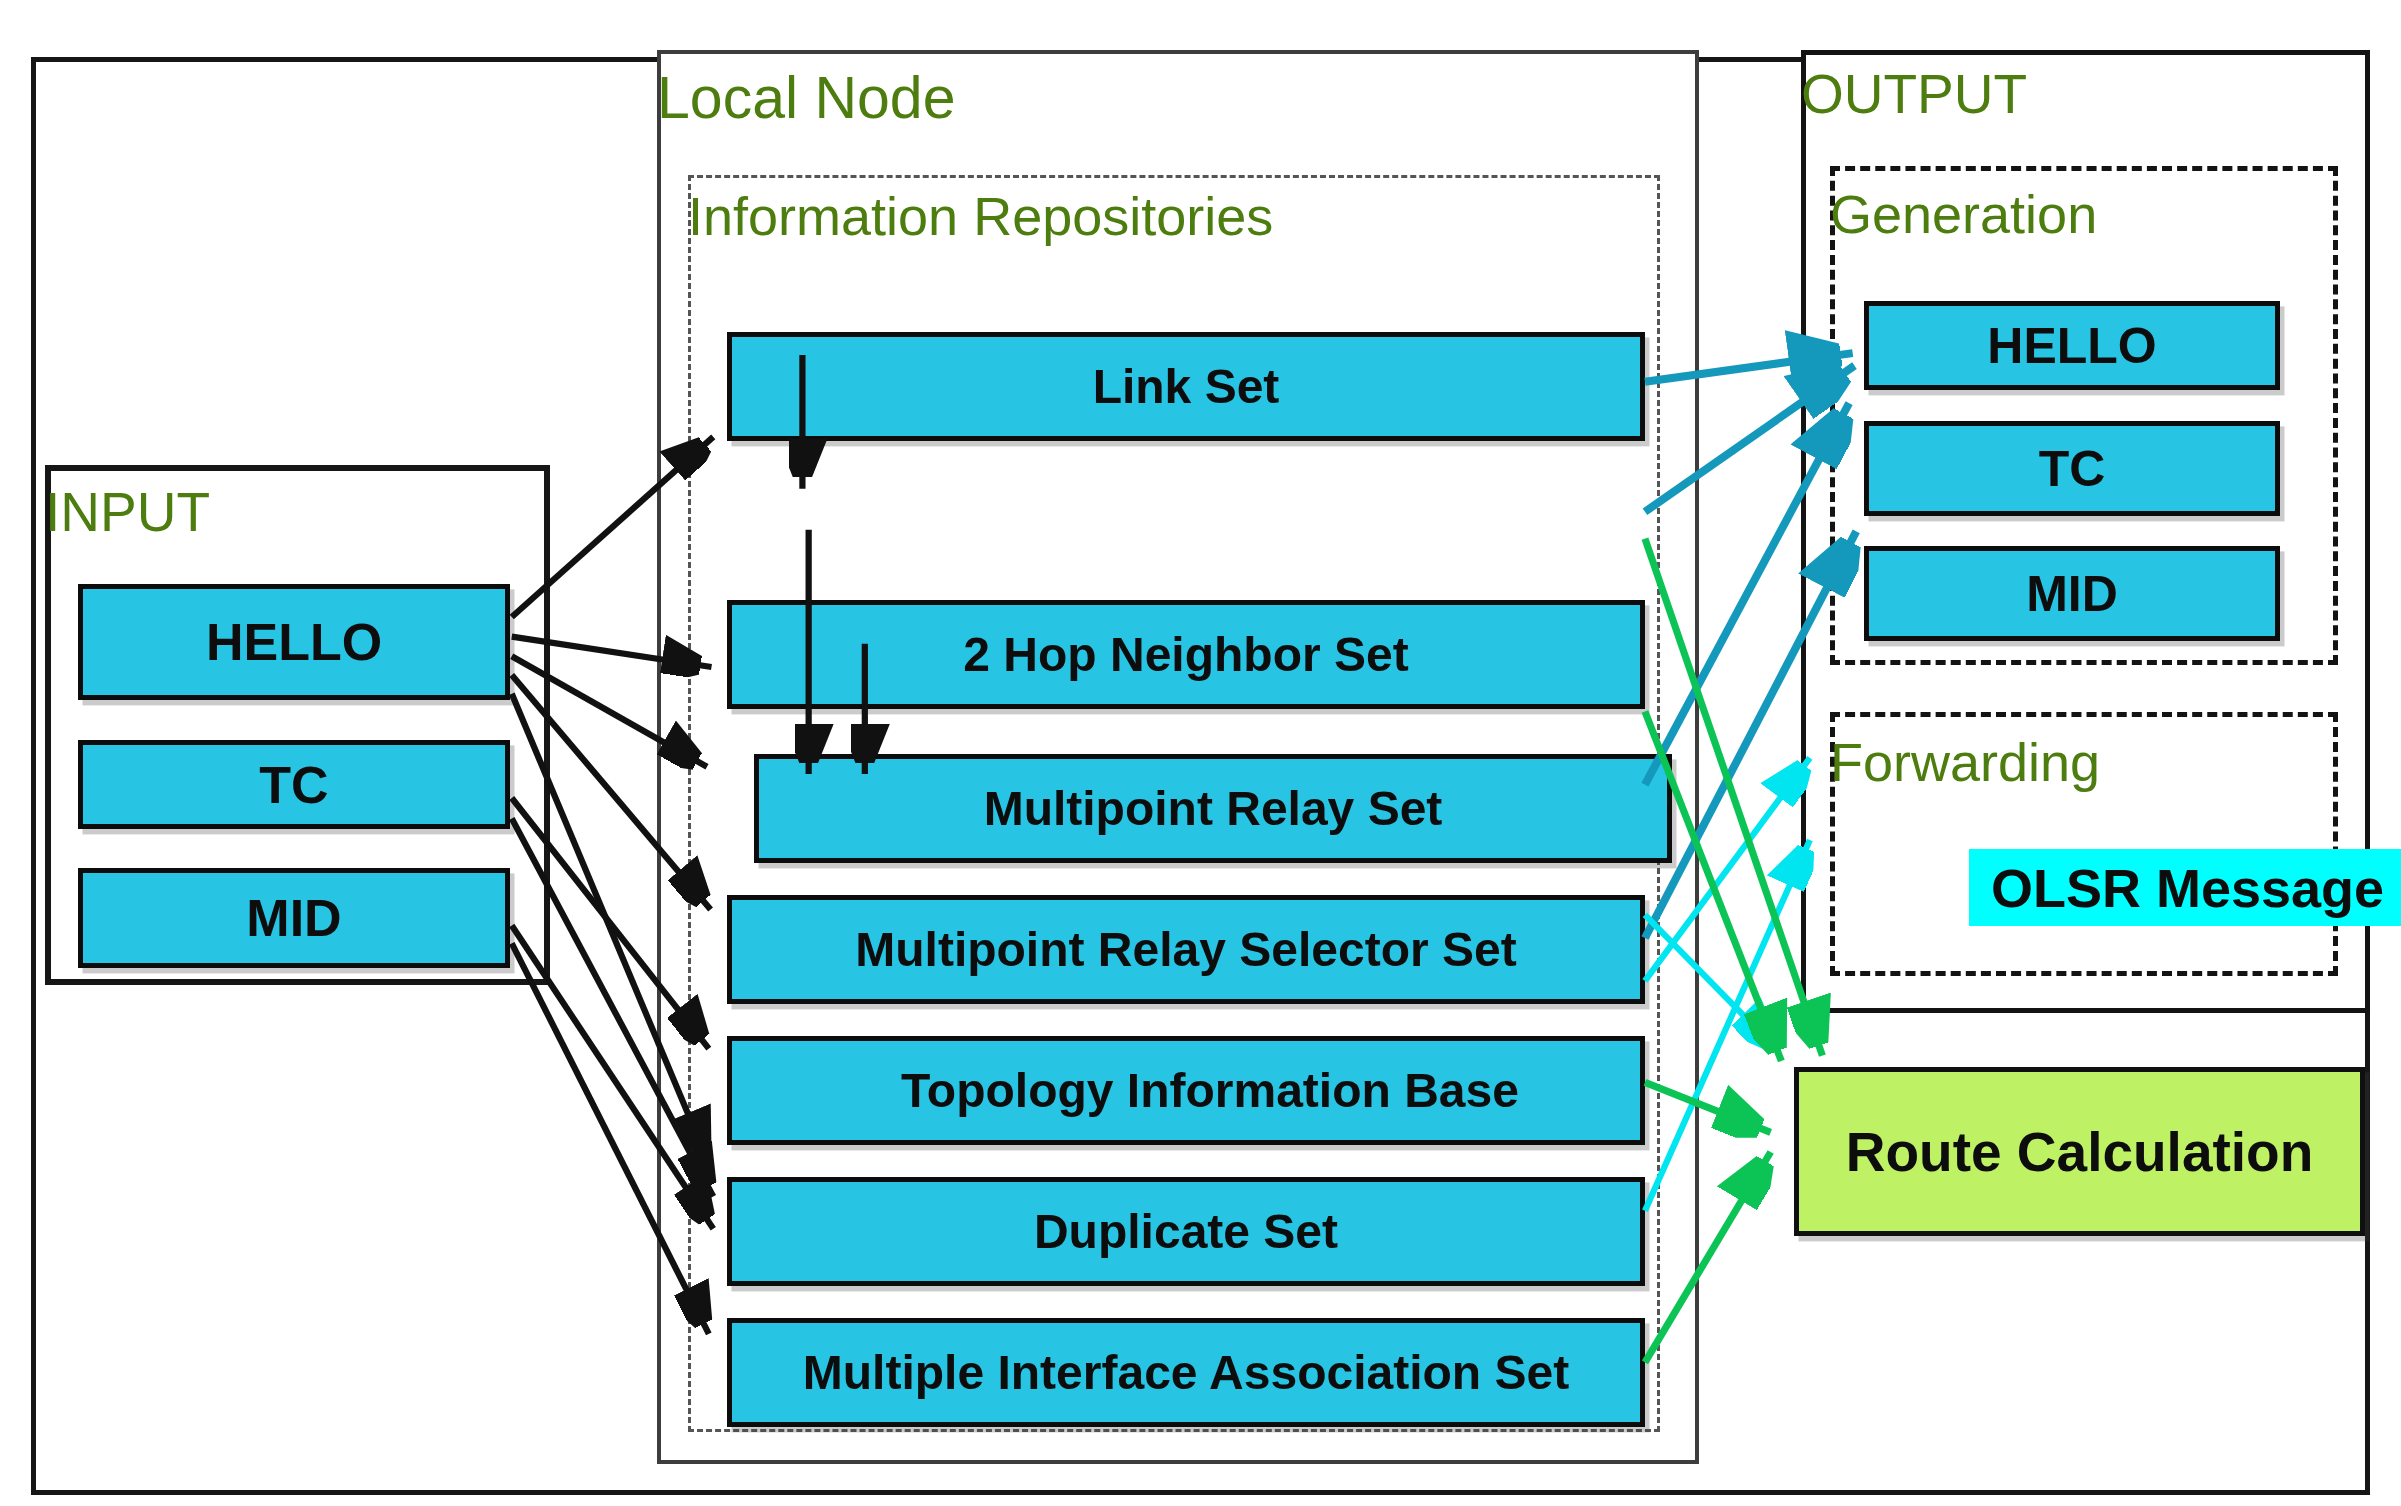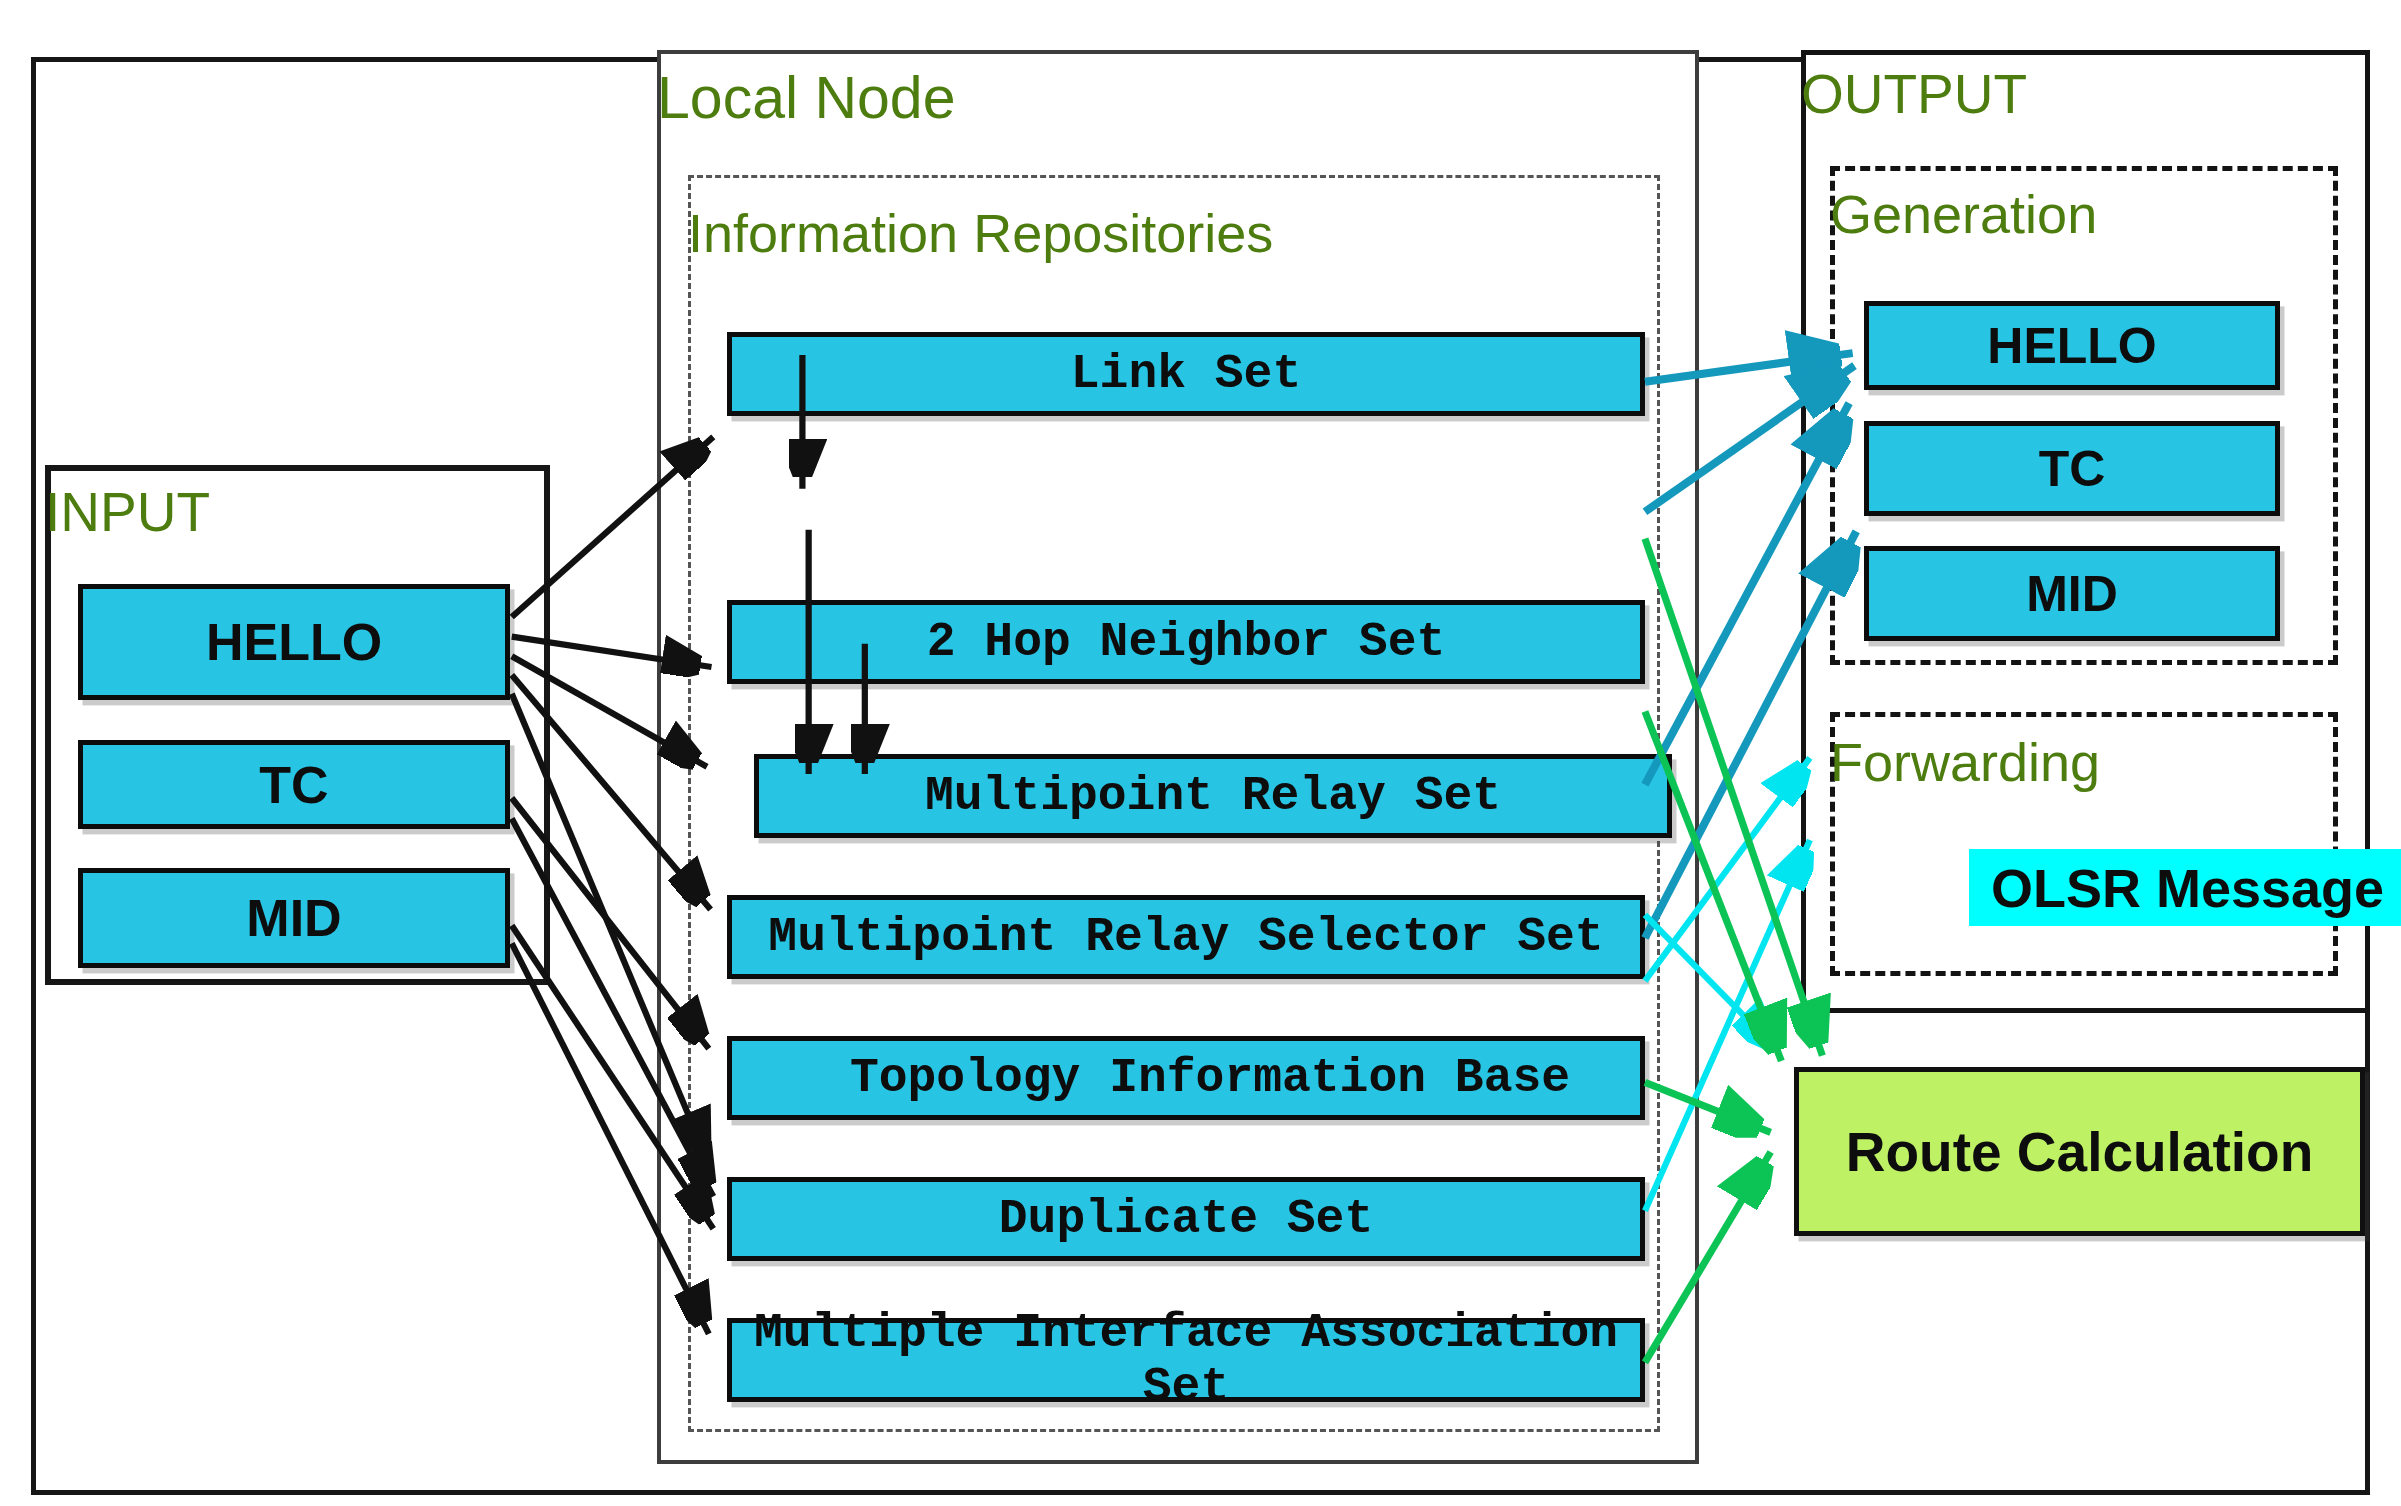--- a/index.html
+++ b/index.html
@@ -19,32 +19,32 @@
   #output-frame{left:1801px;top:50px;width:569px;height:963px;border:5.4px solid #131313;z-index:3;}
   #gen-frame{left:1830px;top:166px;width:508px;height:499px;border:5.4px dashed #131313;background:transparent;z-index:4;}
   #fwd-frame{left:1830px;top:712px;width:508px;height:264px;border:5.4px dashed #131313;background:transparent;z-index:4;}
 
   .title{
     text-align:left;color:#4d7c0f;font-weight:400;z-index:6;
     letter-spacing:0px;line-height:1.1;
   }
   #input-title{left:45px;top:482px;width:505px;font-size:55px;}
   #local-title{left:657px;top:66px;width:1042px;font-size:59px;}
-  #repos-title{left:688px;top:204px;width:972px;font-size:54px;}
+  #repos-title{left:688px;top:187px;width:972px;font-size:54px;}
   #output-title{left:1801px;top:64px;width:569px;font-size:55px;}
   #gen-title{left:1830px;top:185px;width:508px;font-size:54px;}
   #fwd-title{left:1830px;top:733px;width:508px;font-size:54px;}
 
   .node{
     display:flex;align-items:center;justify-content:center;
     background:#27c4e4;border:5.4px solid #0c0c0c;color:#0d0d0d;
     font-weight:700;text-align:center;z-index:10;
     box-shadow:4.5px 5.4px 0 rgba(70,70,70,0.28);
   }
-  .repo{left:727px;width:918px;height:84px;font-size:48px;font-family:Liberation Mono, monospace;}
+  .repo{left:727px;width:918px;height:109px;font-size:48px;}
   .in-node{left:78px;width:432px;font-size:52px;}
   .gen-node{left:1864px;width:416px;font-size:50px;}
   #repo-0{top:332px;} #repo-1{top:473px;} #repo-2{top:600px;} #repo-3{top:754px;margin-left:27px;}
   #repo-4{top:895px;} #repo-5{top:1036px;padding-left:48px;} #repo-6{top:1177px;} #repo-7{top:1318px;}
   #in-0{top:584px;height:116px;} #in-1{top:740px;height:89px;} #in-2{top:868px;height:100px;}
   #gen-0{top:301px;height:89px;} #gen-1{top:421px;height:95px;} #gen-2{top:546px;height:95px;}
   #olsr-box{
     left:1969px;top:849px;width:437px;height:77px;background:#00ffff;border:none;
     box-shadow:none;font-size:54px;
   }

